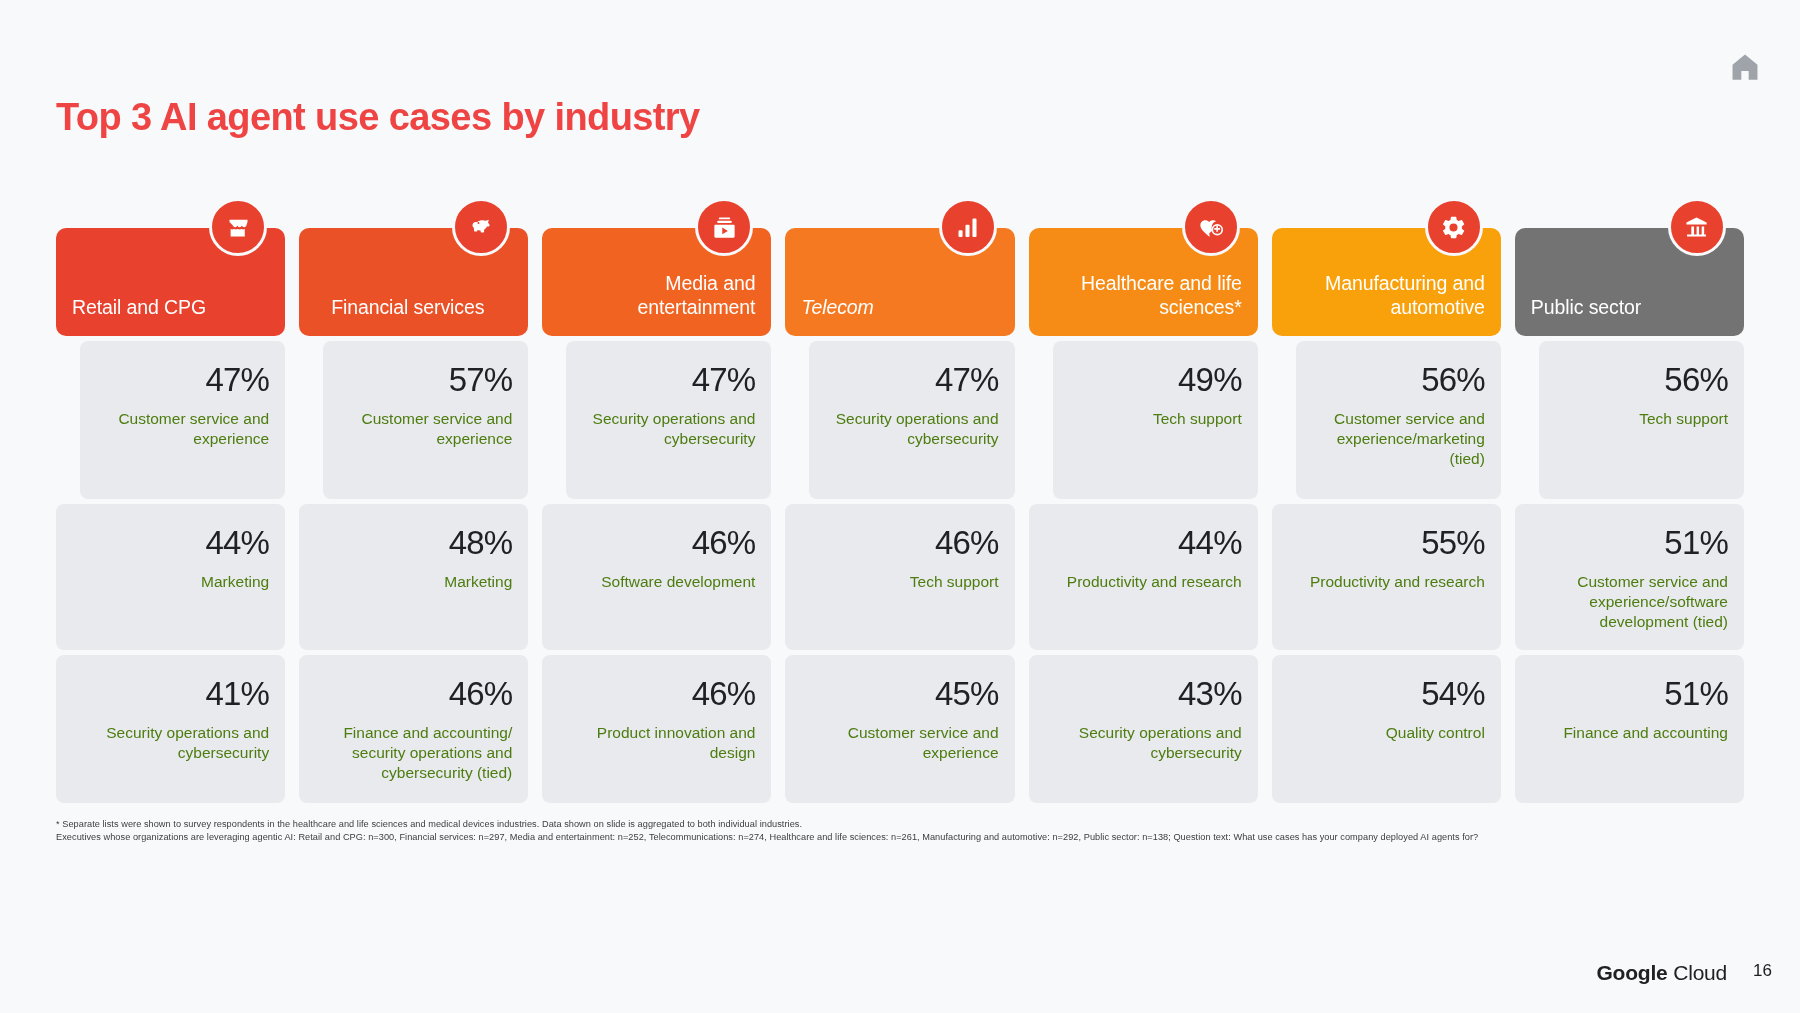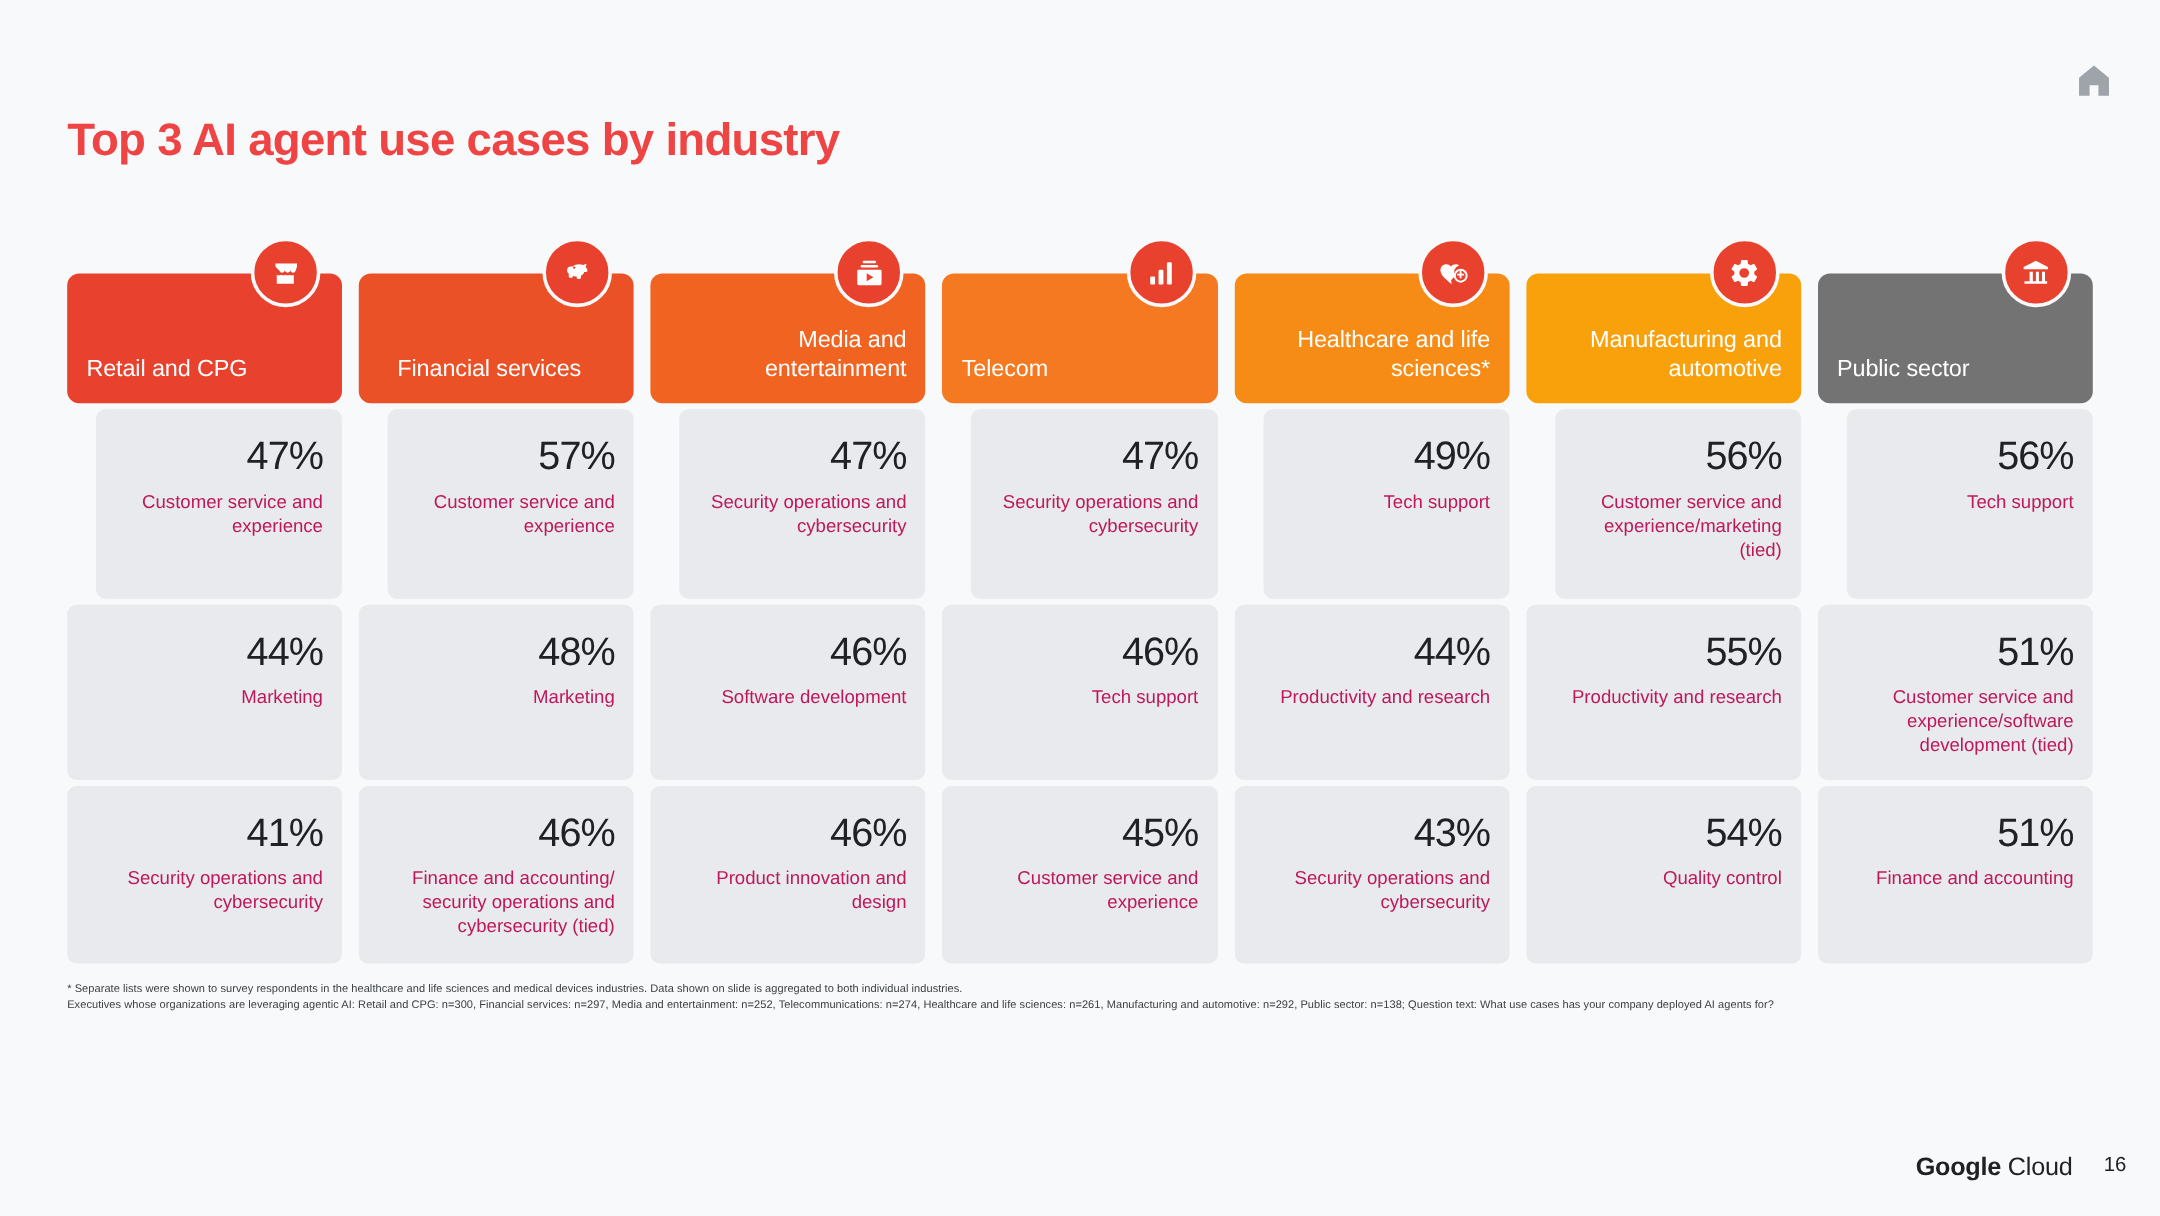--- a/index.html
+++ b/index.html
@@ -111,21 +111,21 @@
     font-weight: 400;
     color: #202124;
     line-height: 1.05;
     letter-spacing: -0.8px;
     margin-bottom: 11px;
   }
 
   .cell-label {
     font-size: 15.5px;
     font-weight: 400;
-    color: #be185d;
+    color: #4d7c0f;
     line-height: 1.30;
   }
 
   
   .footnotes {
     position: absolute;
     left: 56px;
     top: 818px;
     width: 1690px;
   }
@@ -237,21 +237,21 @@
         <div class="cell-value">46%</div>
         <div class="cell-label">Software development</div>
       </div>
       <div class="cell r3">
         <div class="cell-value">46%</div>
         <div class="cell-label">Product innovation and design</div>
       </div>
     </div>
 
     <div class="column">
-      <div class="col-header" style="background:#F47920;">
+      <div class="col-header" style="background:#F47920;font-style:italic;">
         <div class="col-badge">
           <svg viewBox="0 0 24 24">
               <rect x="4" y="14.5" width="3.6" height="6" rx="1"></rect>
               <rect x="10.2" y="9.5" width="3.6" height="11" rx="1"></rect>
               <rect x="16.4" y="4" width="3.6" height="16.5" rx="1"></rect>
             </svg>
         </div>
         <div class="col-header-label">Telecom</div>
       </div>
       <div class="cell r1">

